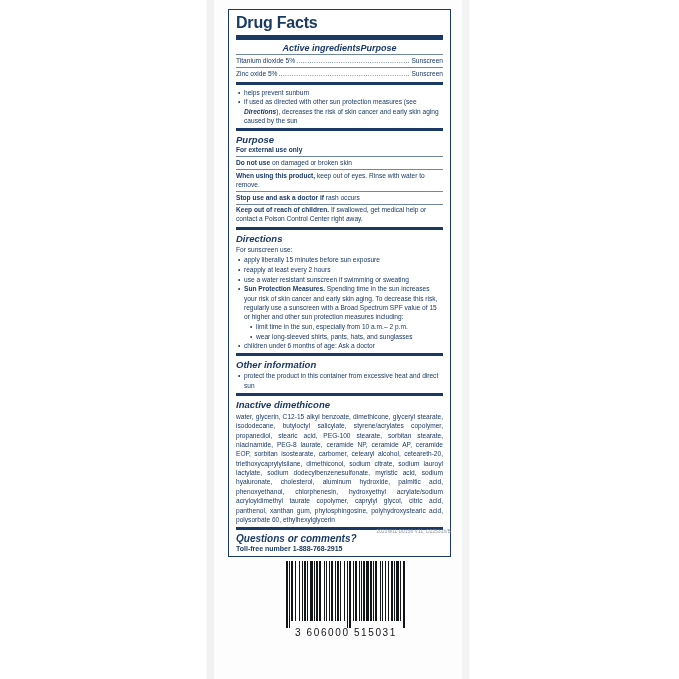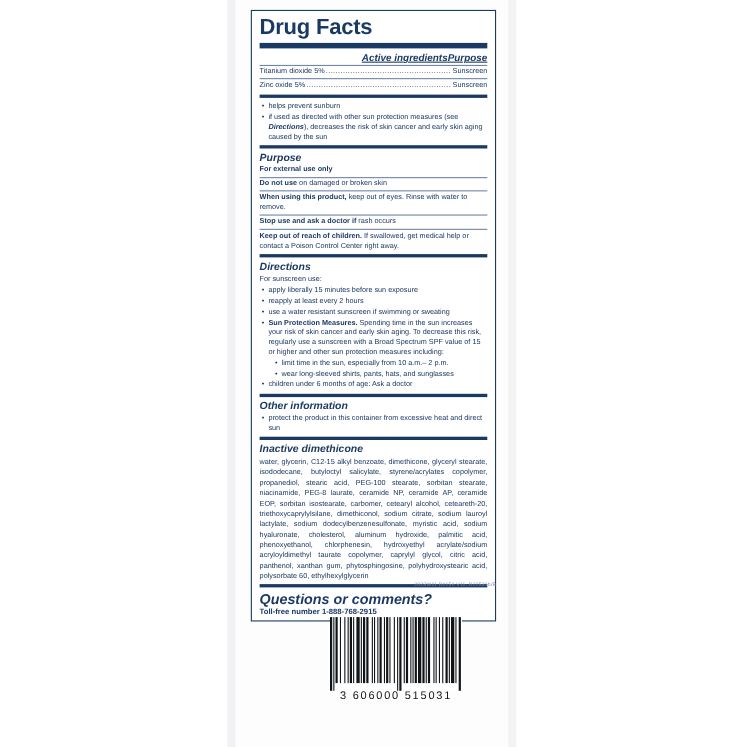--- a/index.html
+++ b/index.html
@@ -52,21 +52,21 @@
     position: absolute;
     left: 228px;
     top: 9px;
     width: 223px;
     background: #ffffff;
     border: 1.5px solid #1b3a63;
     box-sizing: border-box;
     padding: 5px 7px 4px 7px;
   }
   .df-title {
-    font-size: 20px;
+    font-size: 16px;
     font-weight: bold;
     line-height: 1.05;
     letter-spacing: -0.2px;
     margin: 0 0 3px 0;
   }
   .rule-thick {
     border-bottom: 5px solid #1b3a63;
     margin: 2px 0 3px 0;
   }
   .rule-med {
@@ -78,23 +78,22 @@
     margin: 1.5px 0 1.5px 0;
   }
   .sec-head {
     font-size: 9.5px;
     font-weight: bold;
     font-style: italic;
     margin: 0 0 1px 0;
   }
   .row {
     display: flex;
-    justify-content: flex-end;
+    justify-content: center;
     align-items: baseline;
-    text-decoration: underline;
   }
   .row .left {
     font-size: 9px;
     font-weight: bold;
     font-style: italic;
   }
   .row .right {
     font-size: 9px;
     font-weight: bold;
     font-style: italic;
@@ -160,21 +159,21 @@
     line-height: 1.35;
     margin: 0;
   }
   .inactive-body {
     font-size: 6.6px;
     line-height: 1.42;
     text-align: justify;
     margin: 2px 0 0 0;
   }
   .q-head {
-    font-size: 13px;
+    font-size: 10px;
     font-weight: bold;
     font-style: italic;
     margin: 0;
   }
   .q-sub {
     font-size: 7px;
     font-weight: bold;
     margin: 1px 0 0 0;
   }
   .lot-code {
@@ -185,21 +184,21 @@
     text-align: right;
     font-size: 4.6px;
     color: #8a93a0;
     letter-spacing: 0.2px;
     font-family: "Liberation Sans", sans-serif;
   }
 
   
   .barcode-wrap {
     position: absolute;
-    left: 300px;
+    left: 286px;
     top: 561px;
     width: 120px;
     height: 90px;
   }
   .barcode {
     position: relative;
     width: 120px;
     height: 67px;
     background: #ffffff;
   }

